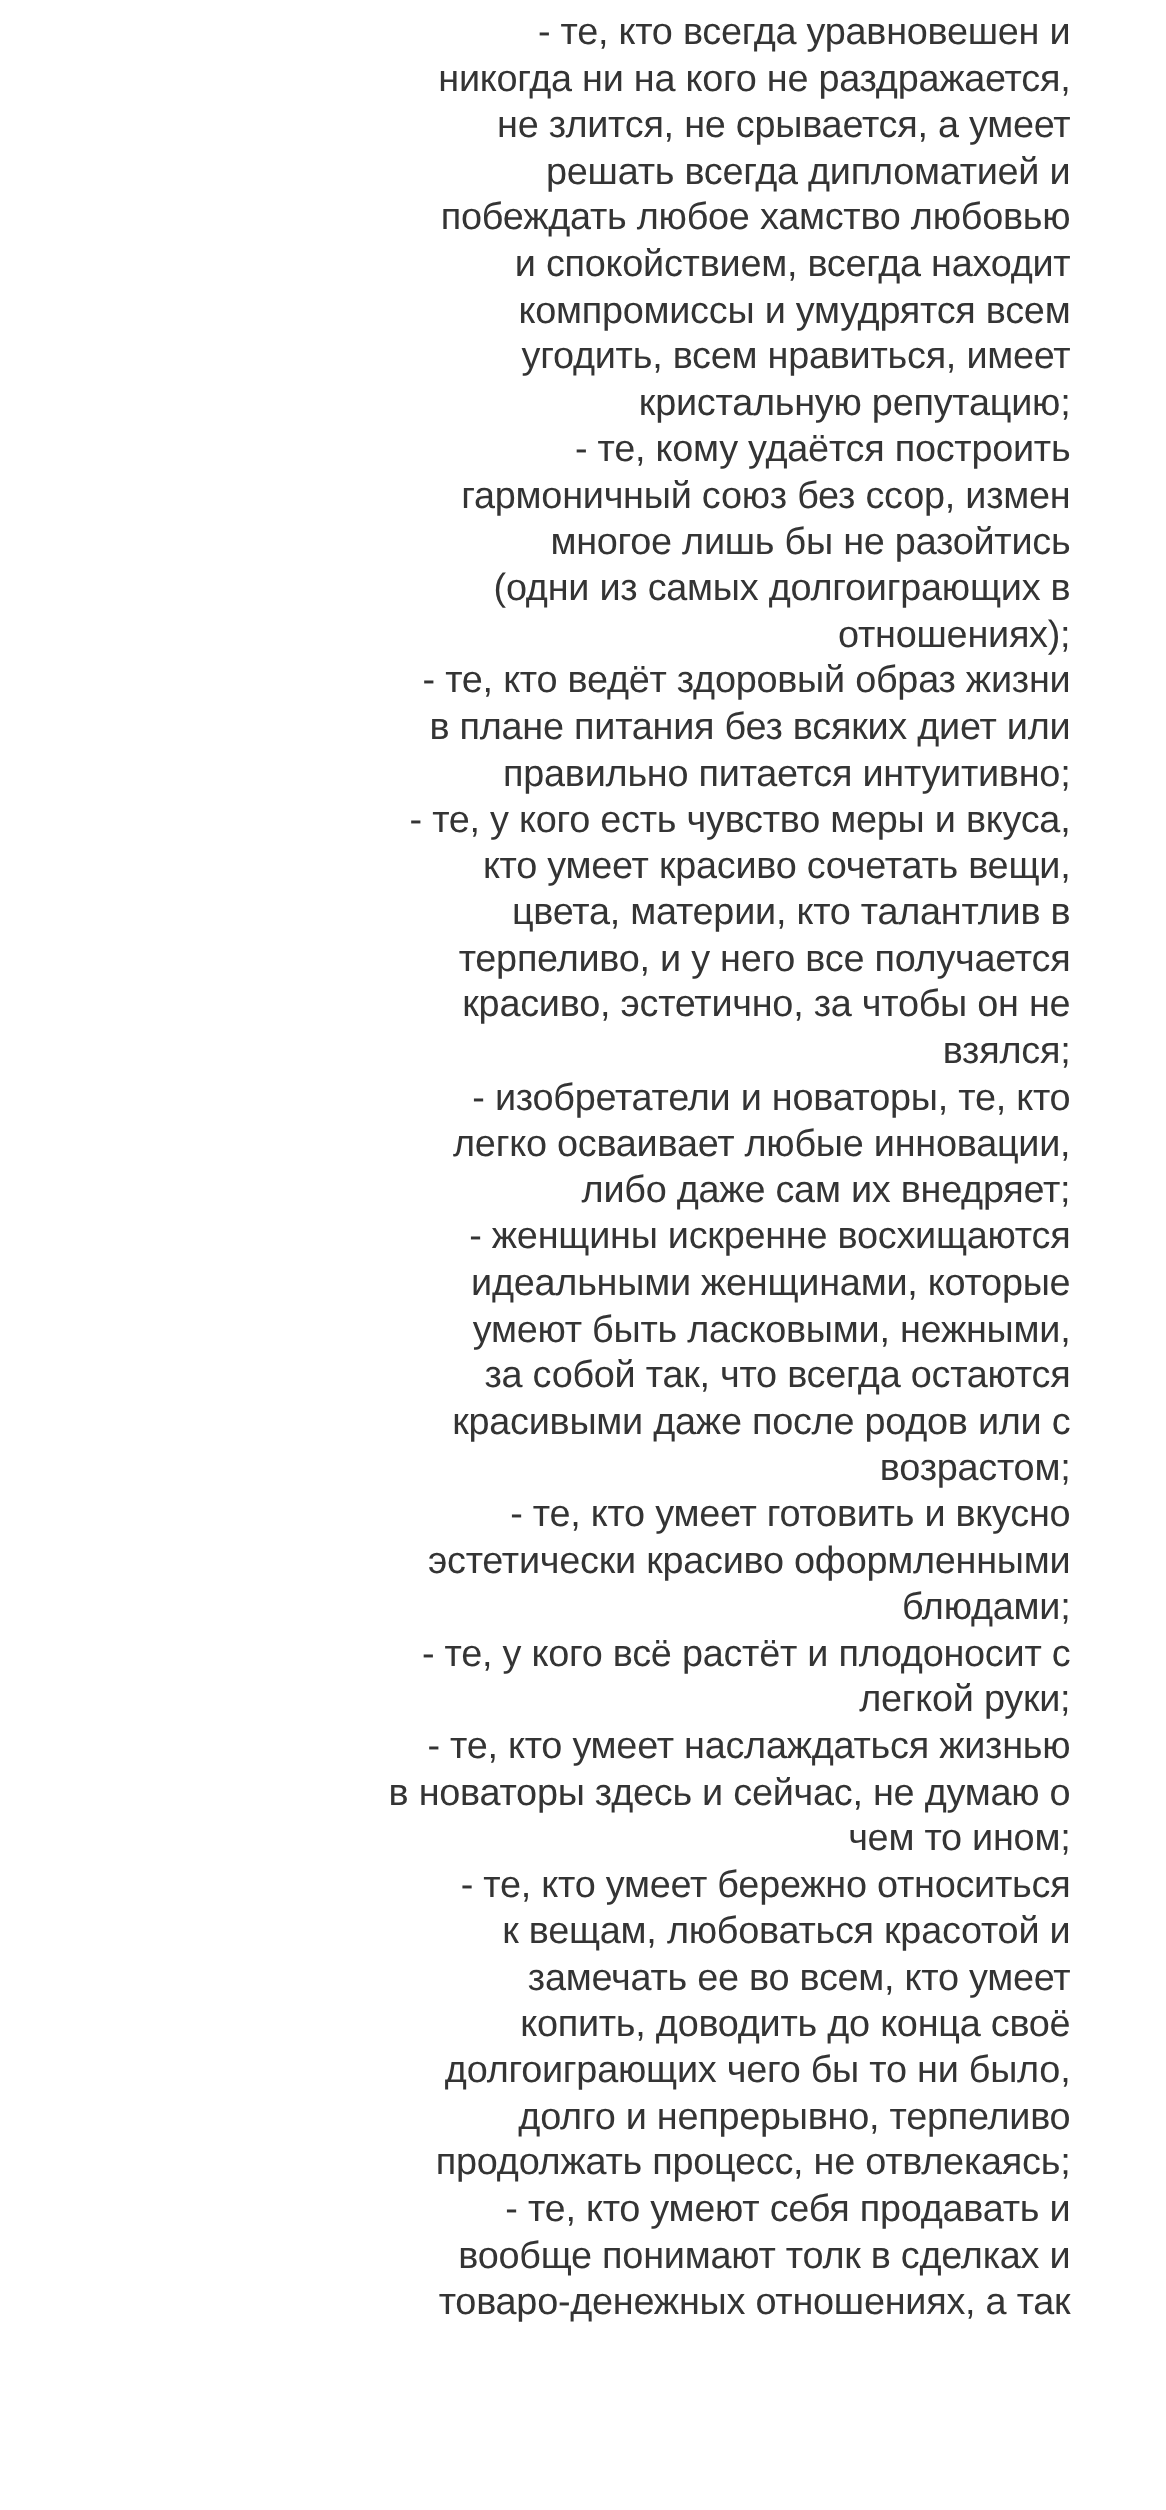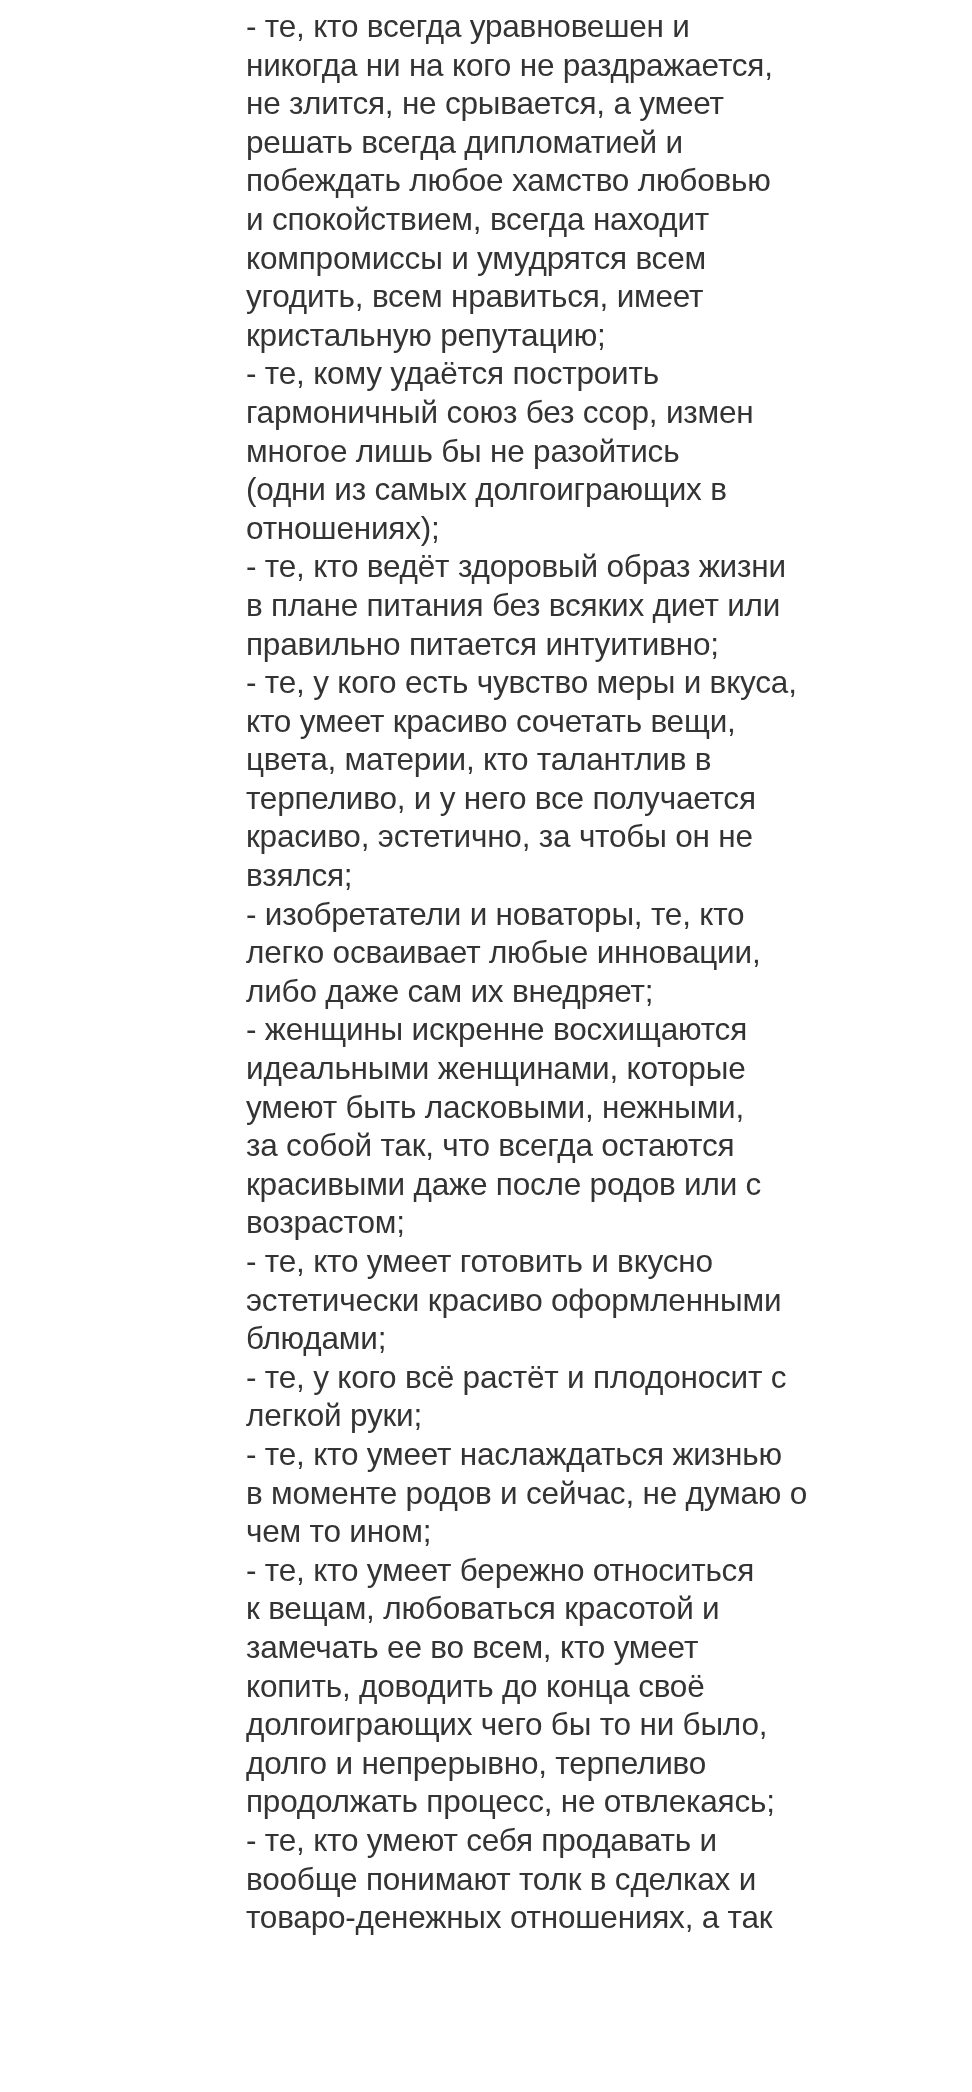--- a/index.html
+++ b/index.html
@@ -11,20 +11,21 @@
     width: 972px;
     height: 2092px;
     overflow: hidden;
     font-family: "Liberation Sans", "DejaVu Sans", sans-serif;
   }
   .page {
     width: 908px;
     height: 2092px;
     background: #ffffff;
     box-sizing: border-box;
+    text-align: right;
   }
   .text-block {
     padding: 7px 16px 0 246px;
     color: #343434;
     font-size: 31.5px;
     line-height: 38.6px;
     font-weight: 400;
     letter-spacing: -0.2px;
   }
   .line {
@@ -69,21 +70,21 @@
       <div class="line">умеют быть ласковыми, нежными,</div>
       <div class="line">за собой так, что всегда остаются</div>
       <div class="line">красивыми даже после родов или с</div>
       <div class="line">возрастом;</div>
       <div class="line">- те, кто умеет готовить и вкусно</div>
       <div class="line">эстетически красиво оформленными</div>
       <div class="line">блюдами;</div>
       <div class="line">- те, у кого всё растёт и плодоносит с</div>
       <div class="line">легкой руки;</div>
       <div class="line">- те, кто умеет наслаждаться жизнью</div>
-      <div class="line">в моменте родов и сейчас, не думаю о</div>
+      <div class="line">в новаторы здесь и сейчас, не думаю о</div>
       <div class="line">чем то ином;</div>
       <div class="line">- те, кто умеет бережно относиться</div>
       <div class="line">к вещам, любоваться красотой и</div>
       <div class="line">замечать ее во всем, кто умеет</div>
       <div class="line">копить, доводить до конца своё</div>
       <div class="line">долгоиграющих чего бы то ни было,</div>
       <div class="line">долго и непрерывно, терпеливо</div>
       <div class="line">продолжать процесс, не отвлекаясь;</div>
       <div class="line">- те, кто умеют себя продавать и</div>
       <div class="line">вообще понимают толк в сделках и</div>

